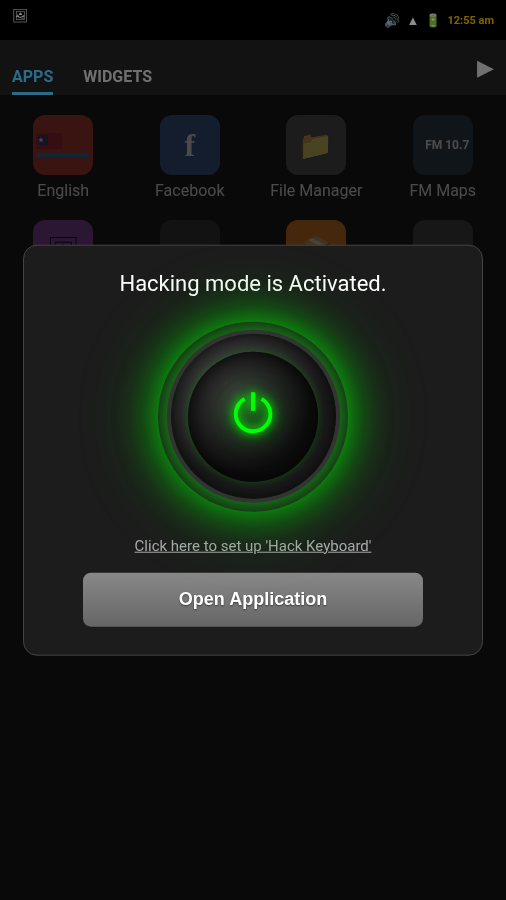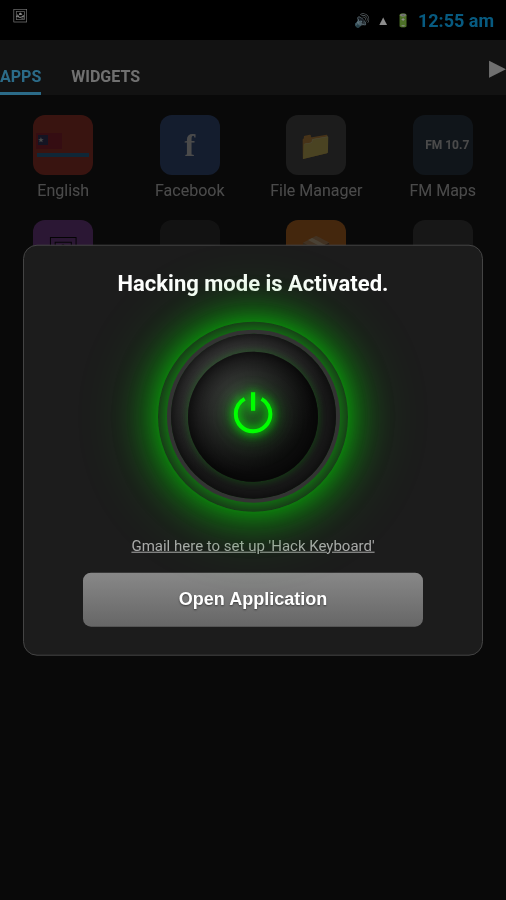--- a/index.html
+++ b/index.html
@@ -22,37 +22,37 @@
       justify-content: flex-end;
       padding: 0 12px;
       gap: 8px;
     }
     .status-icons {
       display: flex;
       align-items: center;
       gap: 6px;
     }
     .status-time {
-      color: #0ea5e9;
-      font-size: 18px;
+      color: #eab308;
+      font-size: 11px;
       font-weight: bold;
     }
     .status-icon {
       color: #fff;
       font-size: 13px;
     }
 
     
     .top-nav {
       width: 100%;
       height: 55px;
       background: #222;
       display: flex;
       align-items: center;
-      padding: 0 0;
+      padding: 0 12px;
       justify-content: space-between;
     }
     .nav-tabs {
       display: flex;
       gap: 30px;
       height: 100%;
       align-items: flex-end;
       padding-bottom: 0;
     }
     .nav-tab {
@@ -157,21 +157,21 @@
       display: flex;
       flex-direction: column;
       align-items: center;
       padding: 24px 24px 28px;
       gap: 0;
     }
 
     .dialog-title {
       color: #fff;
       font-size: 22px;
-      font-weight: bold;
+      font-weight: normal;
       text-align: center;
       margin-bottom: 18px;
       line-height: 1.3;
     }
 
     
     .power-btn-container {
       position: relative;
       width: 200px;
       height: 200px;
@@ -374,16 +374,16 @@
   <div class="dialog-title">Hacking mode is Activated.</div>
 
   <div class="power-btn-container">
     <div class="power-glow-outer"></div>
     <div class="power-ring"></div>
     <div class="power-inner">
       <span class="power-symbol">⏻</span>
     </div>
   </div>
 
-  <div class="hack-keyboard-link">Gmail here to set up 'Hack Keyboard'</div>
+  <div class="hack-keyboard-link">Click here to set up 'Hack Keyboard'</div>
 
   <button class="open-app-btn">Open Application</button>
 </div>
 
 </body></html>

